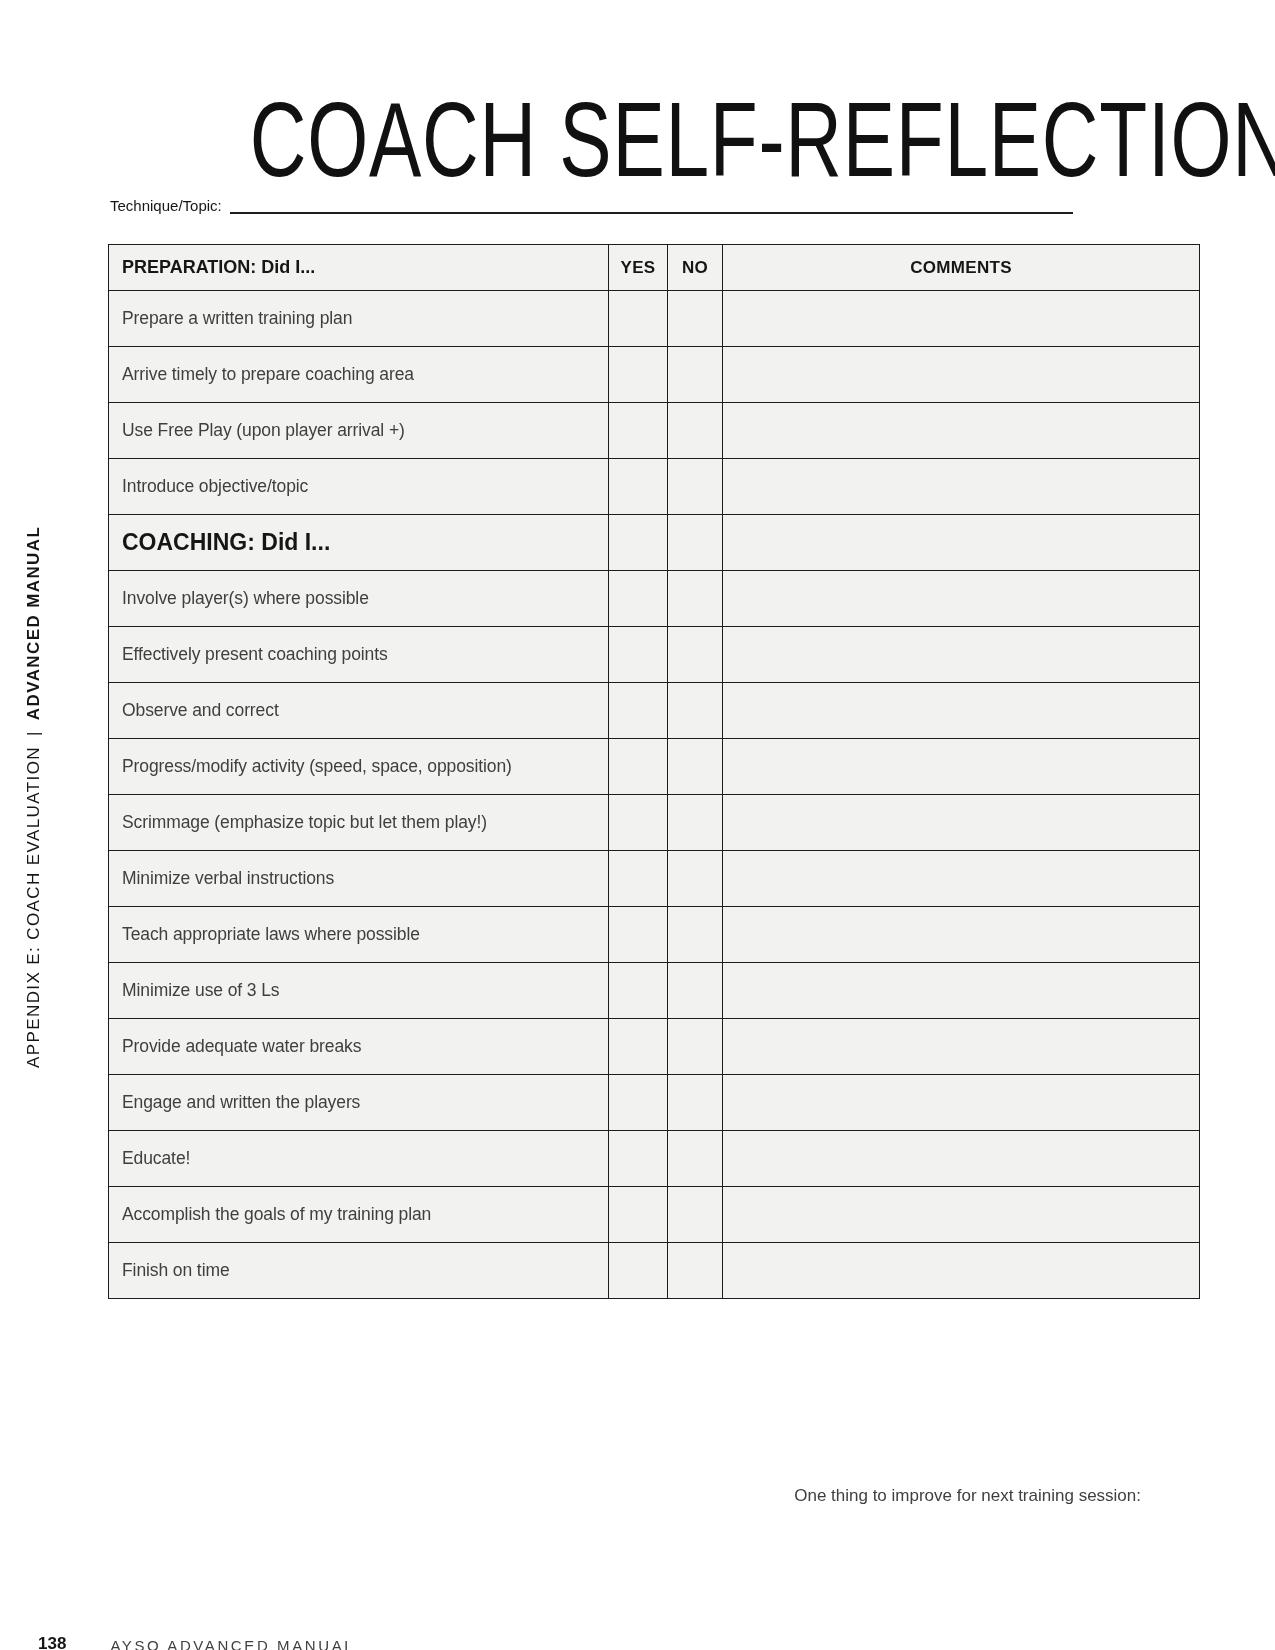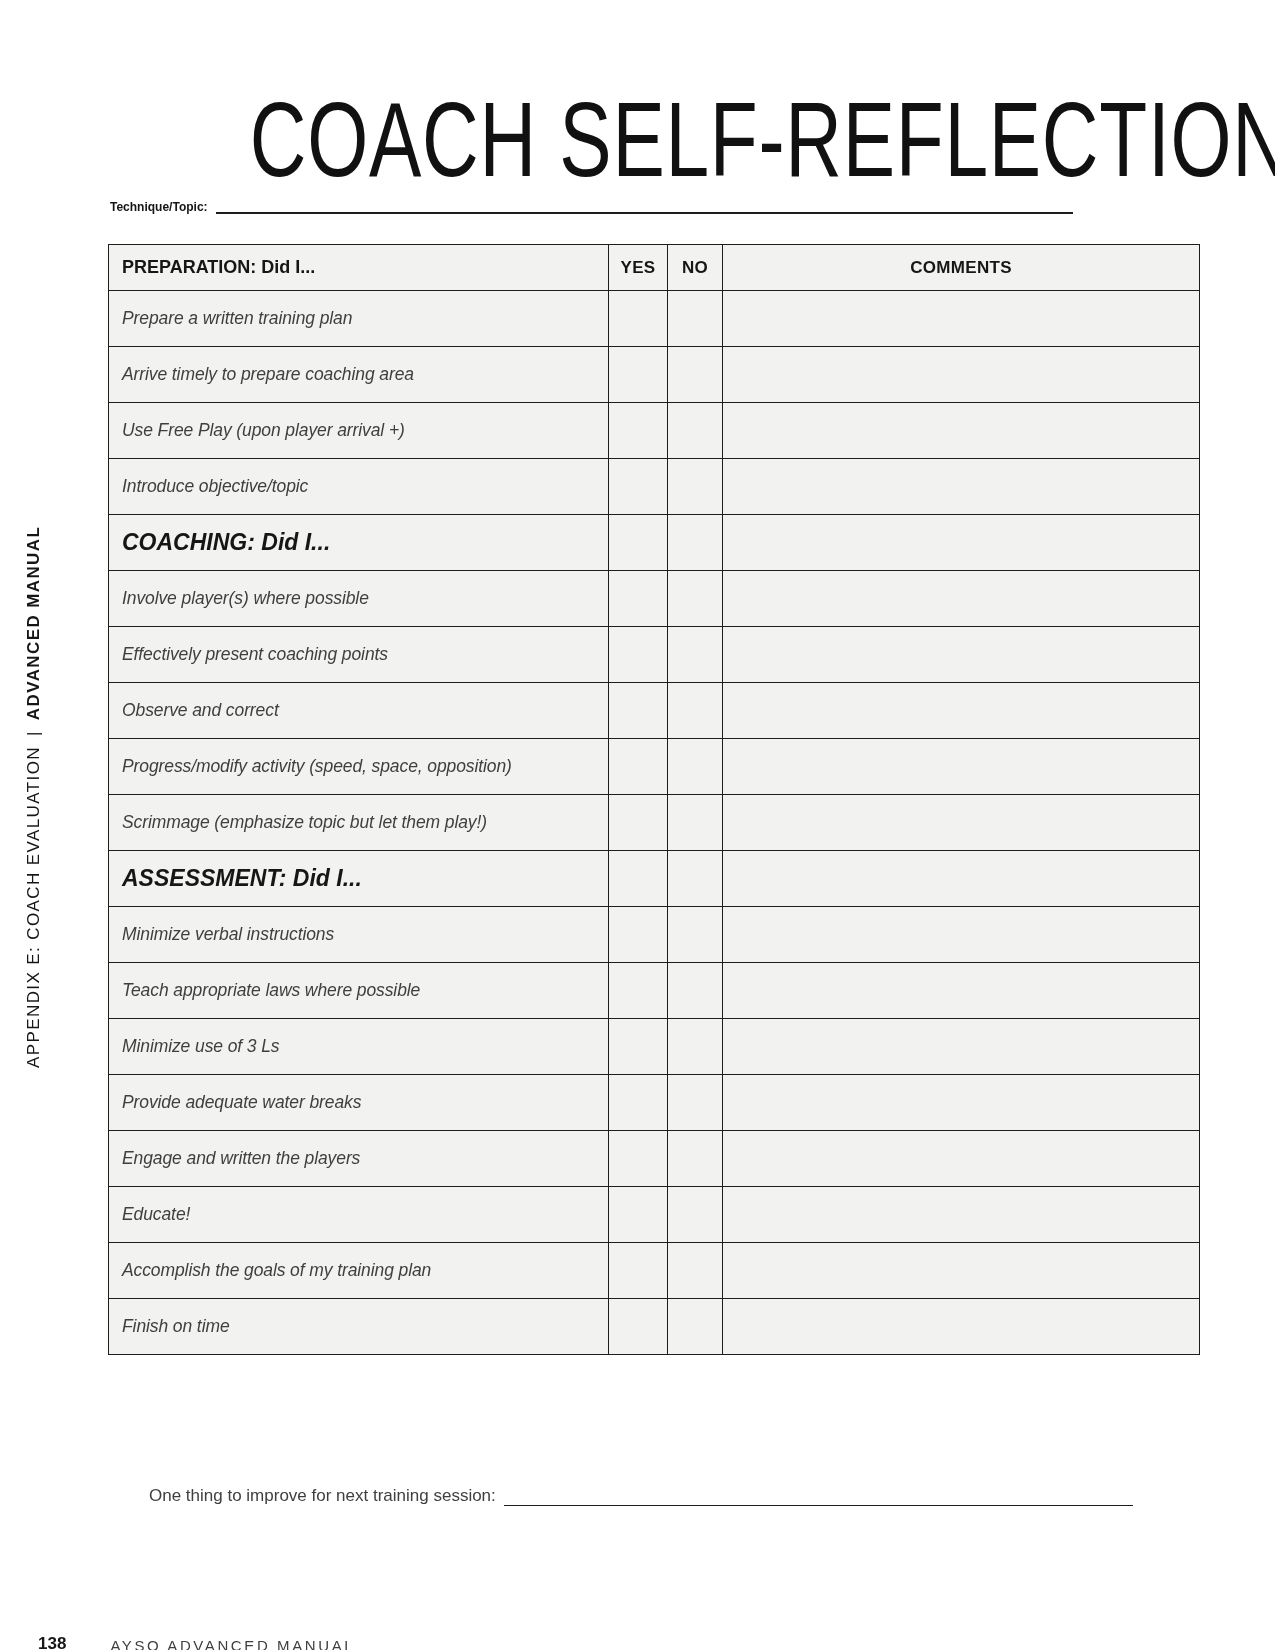--- a/index.html
+++ b/index.html
@@ -31,58 +31,58 @@
     color:#111111; white-space:nowrap;
     transform:scaleX(0.74); transform-origin:50% 50%;
     letter-spacing:1px;
   }
 
   .technique-row{
     position:absolute; top:192px; left:2px; width:963px;
     display:flex; align-items:flex-end;
   }
   .technique-label{
-    font-weight:bold; font-size:12px; color:var(--text-dark);
+    font-weight:normal; font-size:15px; color:var(--text-dark);
     white-space:nowrap; padding-right:8px;
   }
   .fill-line{flex:1; border-bottom:2px solid var(--border); height:22px;}
 
   table.checklist{
     position:absolute; top:244px; left:0; width:1091px;
     border-collapse:collapse; table-layout:fixed;padding-left:13px;
   }
   .checklist th, .checklist td{
     border:1.6px solid var(--border);
     background:var(--cell-bg);
     padding:0 0 0 13px;
     vertical-align:middle;
   }
   .checklist col.c-label{width:500px;}
   .checklist col.c-yes{width:59px;}
   .checklist col.c-no{width:55px;}
   .checklist col.c-comments{width:477px;}
   .checklist thead tr{height:46px;}
-  .checklist tbody tr{height:56px;font-style:italic;}
+  .checklist tbody tr{height:56px;}
   .checklist th{font-size:18px; color:var(--text-dark); font-weight:bold;}
   .checklist th.col-label{text-align:left;}
   .checklist th.col-yes, .checklist th.col-no, .checklist th.col-comments{
     text-align:center; padding:0; font-size:17px; letter-spacing:0.3px;
   }
   .checklist td.col-label{
     font-size:17.5px; color:var(--text-muted); letter-spacing:-0.1px;
   }
   .checklist td.col-label.section{
     font-weight:bold; color:var(--text-dark); font-size:23px; letter-spacing:0;
   }
   .checklist td.col-yes, .checklist td.col-no, .checklist td.col-comments{padding:0;}
 
   .improve-row{
-    position:absolute; top:1486px; left:41px; width:984px;
+    position:absolute; top:1486px; left:57px; width:984px;
     display:flex; align-items:flex-end;
-    font-size:17px; color:var(--text-muted);
+    font-size:17px; color:var(--text-muted);flex-direction:column;
   }
   .improve-row .improve-label{white-space:nowrap; padding-right:8px;}
   .improve-row .fill-line{border-bottom:1.6px solid var(--border); height:20px;}
 
   .footer{
     position:absolute; left:38px; top:1634px; width:600px;
     display:flex; align-items:flex-end;
   }
   .footer .page-num{font-weight:bold; font-size:17px; color:var(--text-dark);}
   .footer .manual{
@@ -177,26 +177,20 @@
             <td class="col-no"></td>
             <td class="col-comments"></td>
           </tr>
           <tr>
             <td class="col-label">Scrimmage (emphasize topic but let them play!)</td>
             <td class="col-yes"></td>
             <td class="col-no"></td>
             <td class="col-comments"></td>
           </tr>
           <tr>
-            <td class="col-label section">ASSESSMENT: Did I...</td>
-            <td class="col-yes"></td>
-            <td class="col-no"></td>
-            <td class="col-comments"></td>
-          </tr>
-          <tr>
             <td class="col-label">Minimize verbal instructions</td>
             <td class="col-yes"></td>
             <td class="col-no"></td>
             <td class="col-comments"></td>
           </tr>
           <tr>
             <td class="col-label">Teach appropriate laws where possible</td>
             <td class="col-yes"></td>
             <td class="col-no"></td>
             <td class="col-comments"></td>

